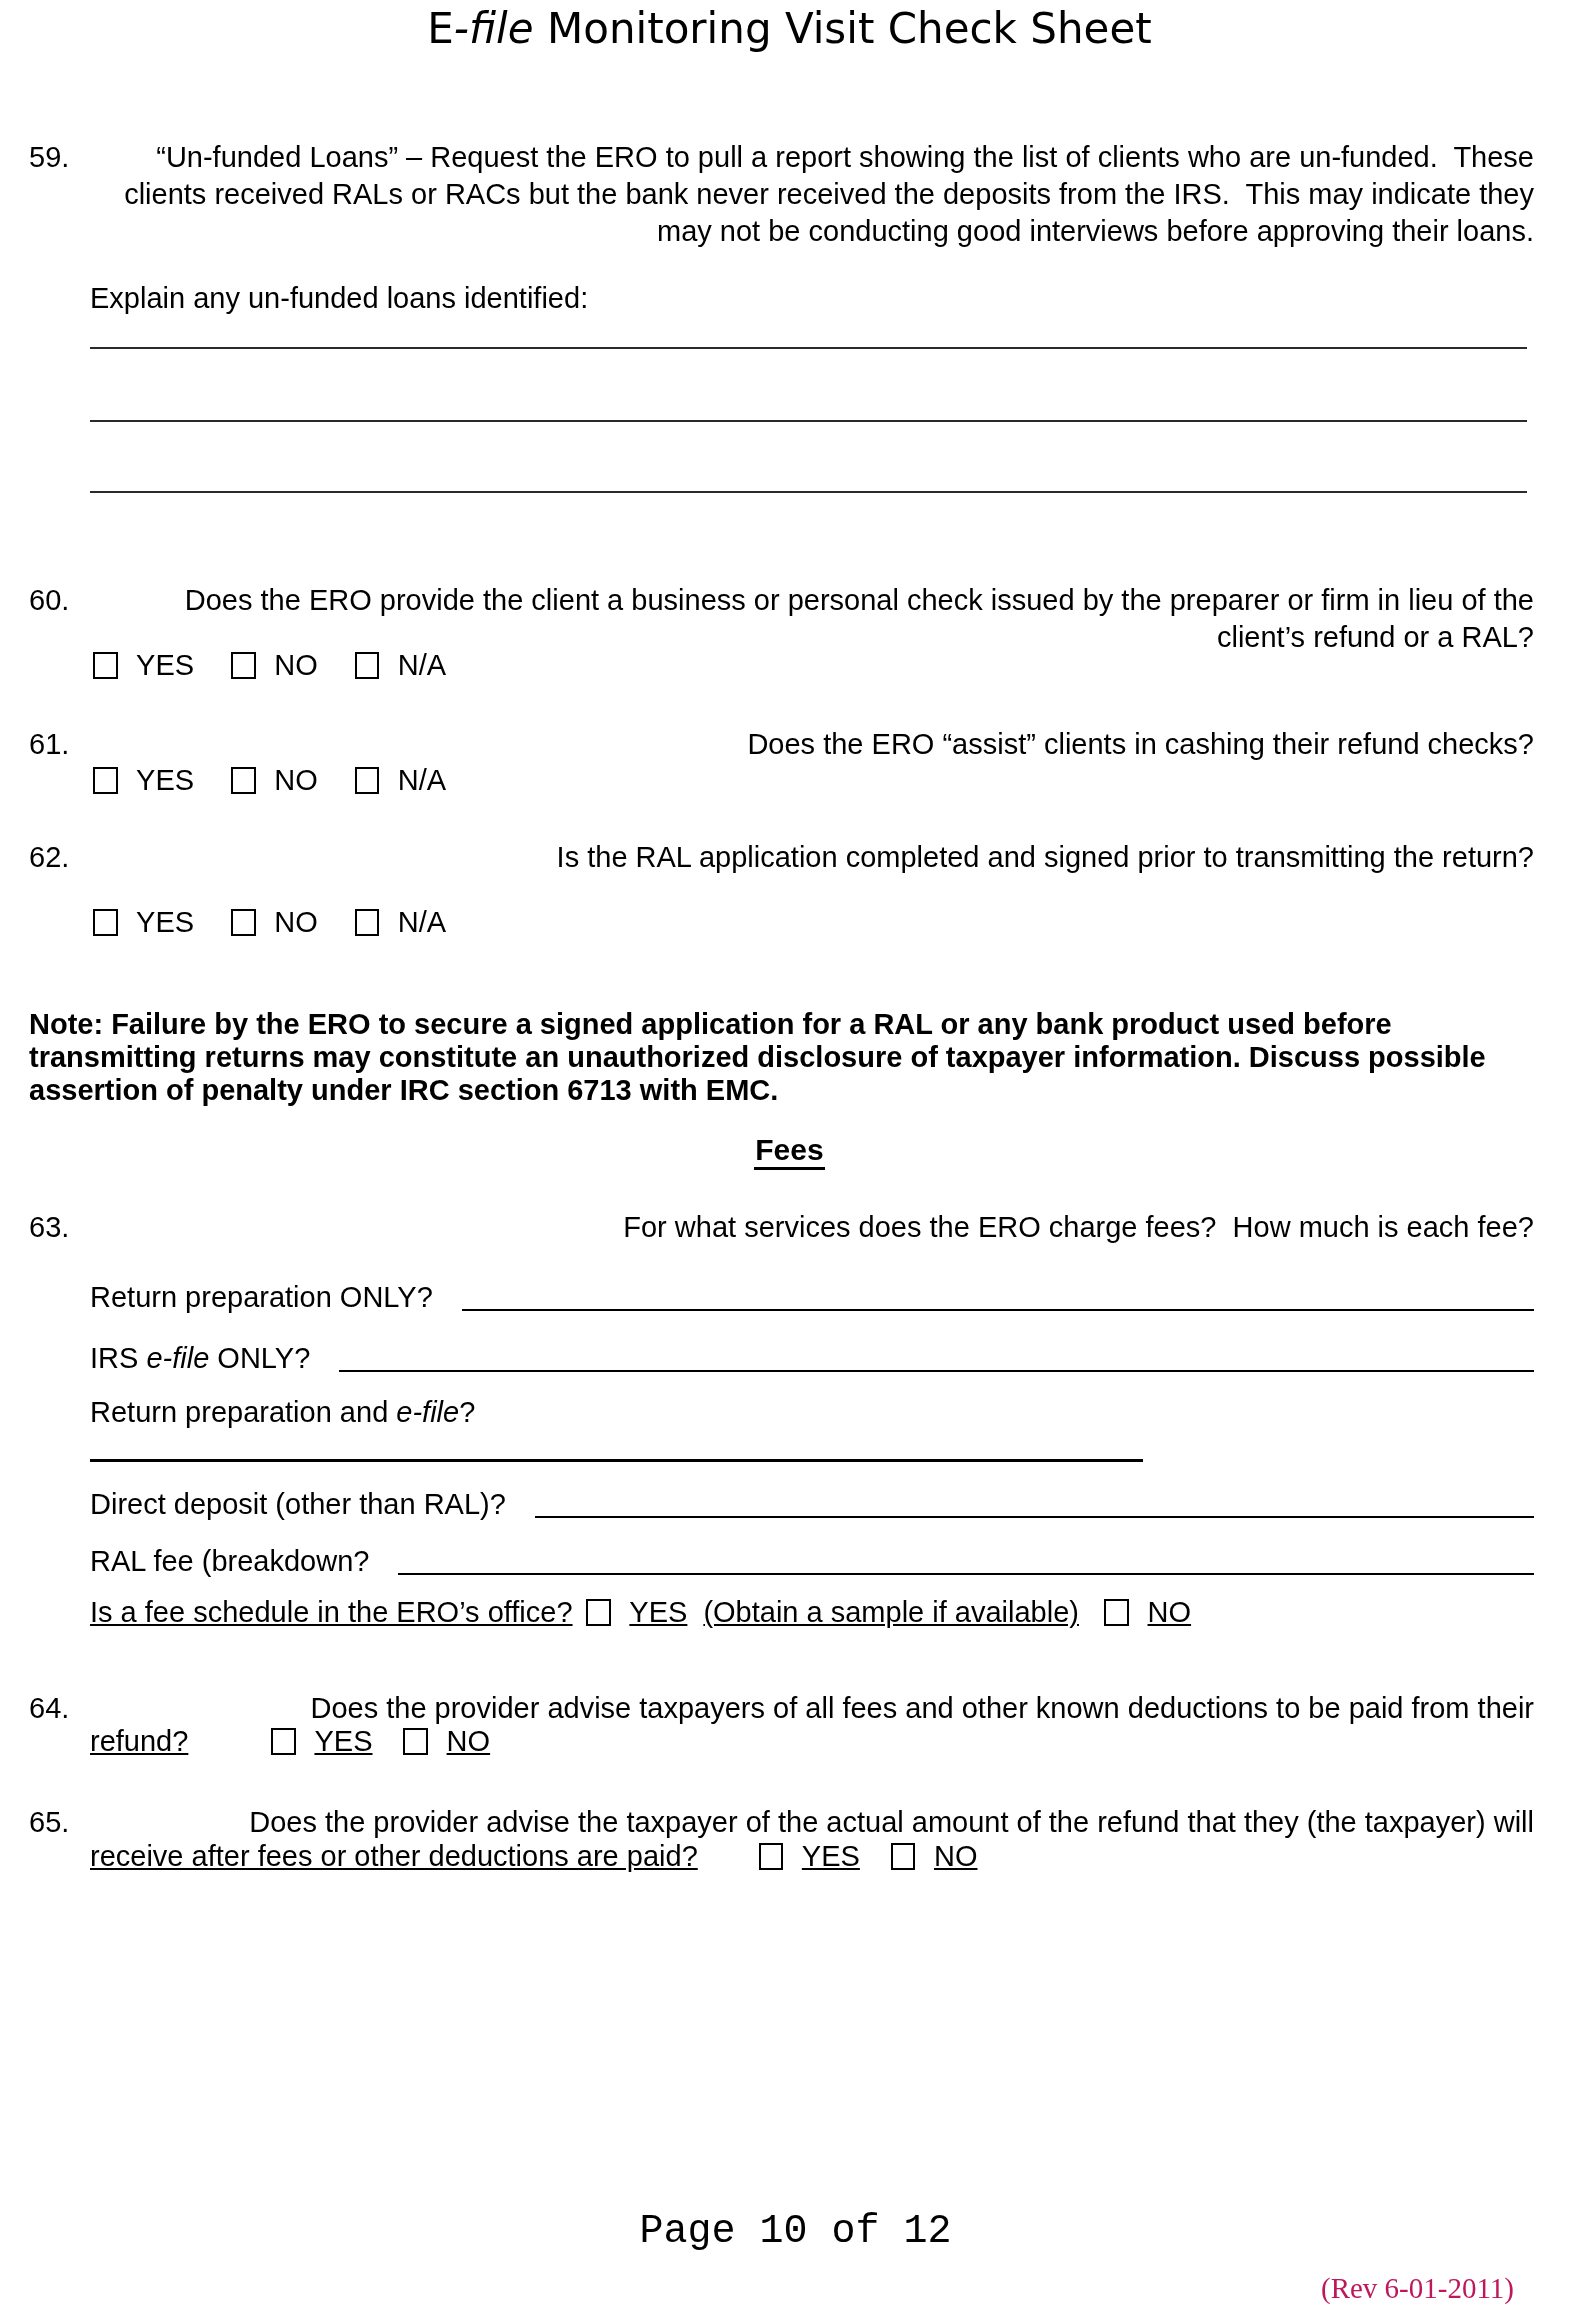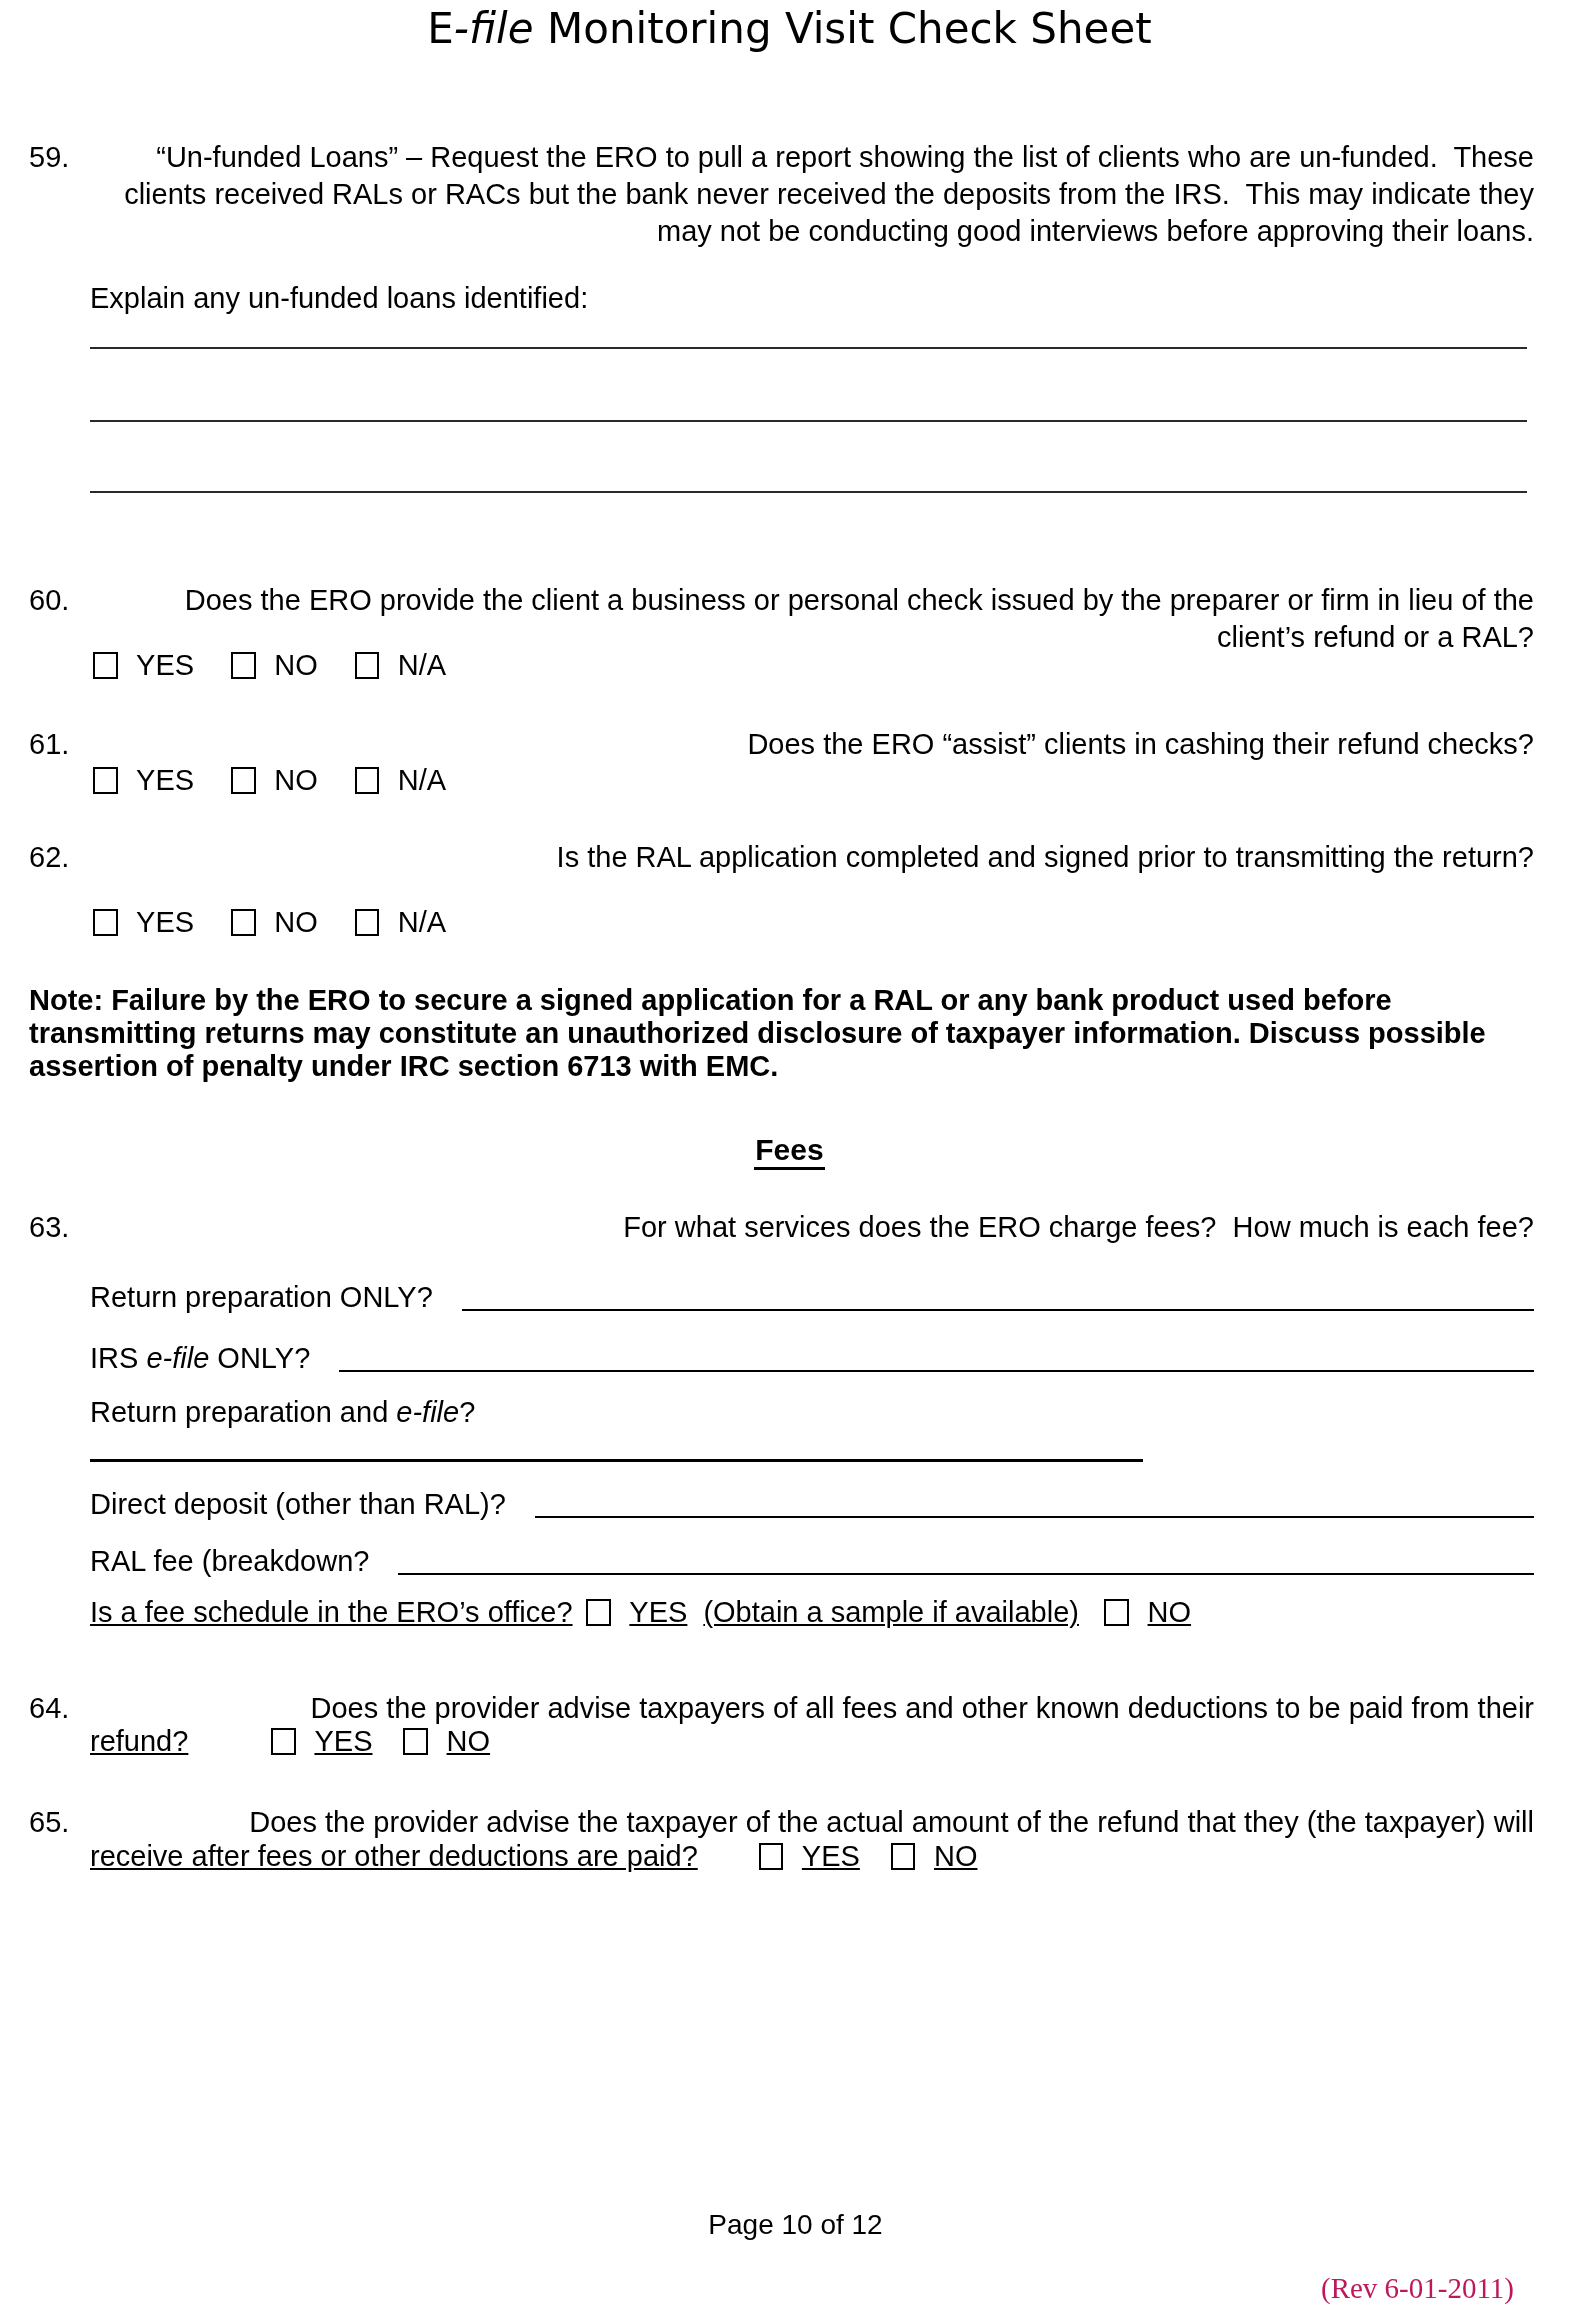--- a/index.html
+++ b/index.html
@@ -60,20 +60,21 @@
     margin-right: 18.6px;
     flex: none;
   }
   .note {
     position: absolute;
     left: 29px; right: 73px;
     font-size: 29px;
     line-height: 33px;
     font-weight: bold;
     white-space: pre-wrap;
+    margin-top: 24px;
   }
   .fees-heading {
     position: absolute;
     left: 0; right: 0;
     text-align: center;
     font-size: 30px;
     font-weight: bold;
   }
   .fees-heading span {
     border-bottom: 3.9px solid #000;
@@ -102,22 +103,22 @@
     display: flex;
     align-items: center;
     font-size: 29px;
     white-space: pre;
     text-decoration: underline;
   }
   .footer-page {
     position: absolute;
     left: 0; right: 0;
     text-align: center;
-    font-family: Liberation Sans, sans-serif;
-    font-size: 28px;
+    font-family: Liberation Mono, monospace;
+    font-size: 40px;
     padding-left: 12px;
   }
   .footer-rev {
     position: absolute;
     right: 65px;
     font-family: "Liberation Serif", serif;
     font-size: 29px;
     color: #be185d;
   }
 </style>

